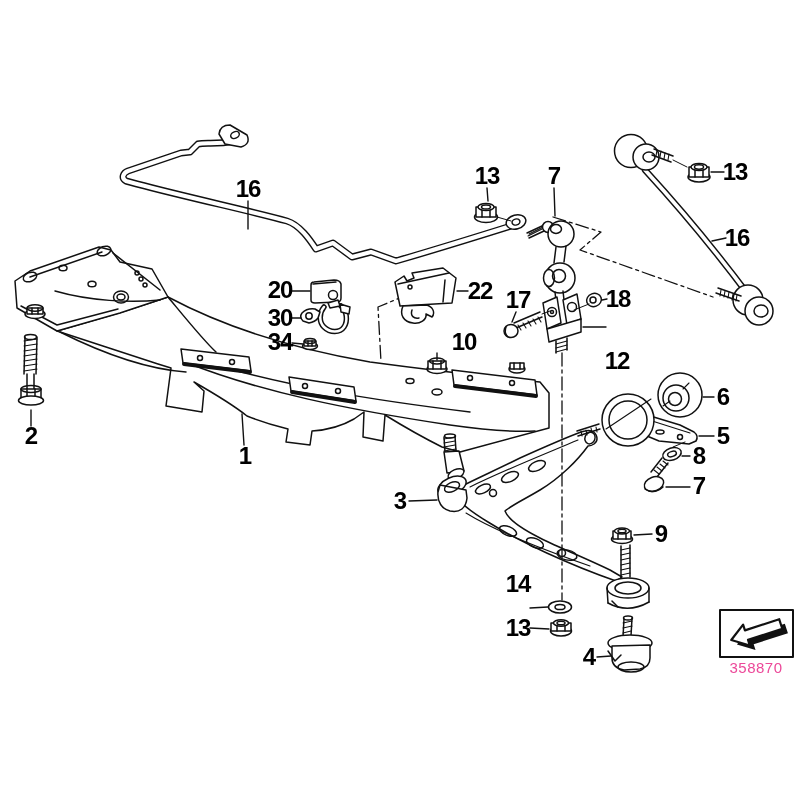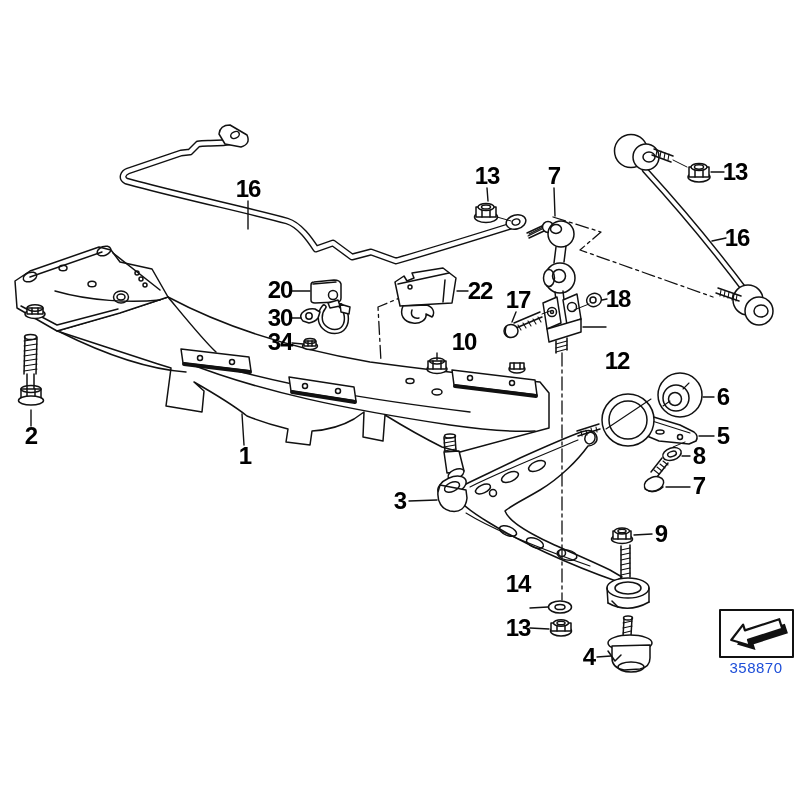--- a/index.html
+++ b/index.html
@@ -3,21 +3,21 @@
 <meta charset="utf-8">
 <style>
   html,body{margin:0;padding:0;background:#fff;}
   .stage{position:relative;width:800px;height:800px;background:#fff;overflow:hidden;
          font-family:"Liberation Sans",sans-serif;}
   svg{position:absolute;left:0;top:0;}
   .part-label{position:absolute;transform:translate(-50%,-50%);font-weight:bold;
               font-size:24px;letter-spacing:-1px;color:#000;line-height:1;cursor:pointer;
               user-select:none;}
   .legend-code{position:absolute;left:716px;top:659px;width:80px;text-align:center;
-               font-size:15px;color:#1d4ed8;letter-spacing:.5px;}
+               font-size:15px;color:#ec4899;letter-spacing:.5px;}
 </style>
 </head>
 <body>
 
 <div class="stage">
 
 <svg width="800" height="800" viewBox="0 0 800 800" stroke="#111" stroke-width="1.5" fill="none" stroke-linecap="round" stroke-linejoin="round">
 
   <g stroke-width="1.3" stroke-dasharray="13 4 3 4">
     <path d="M409,294 L378,307 L381,362"></path>

